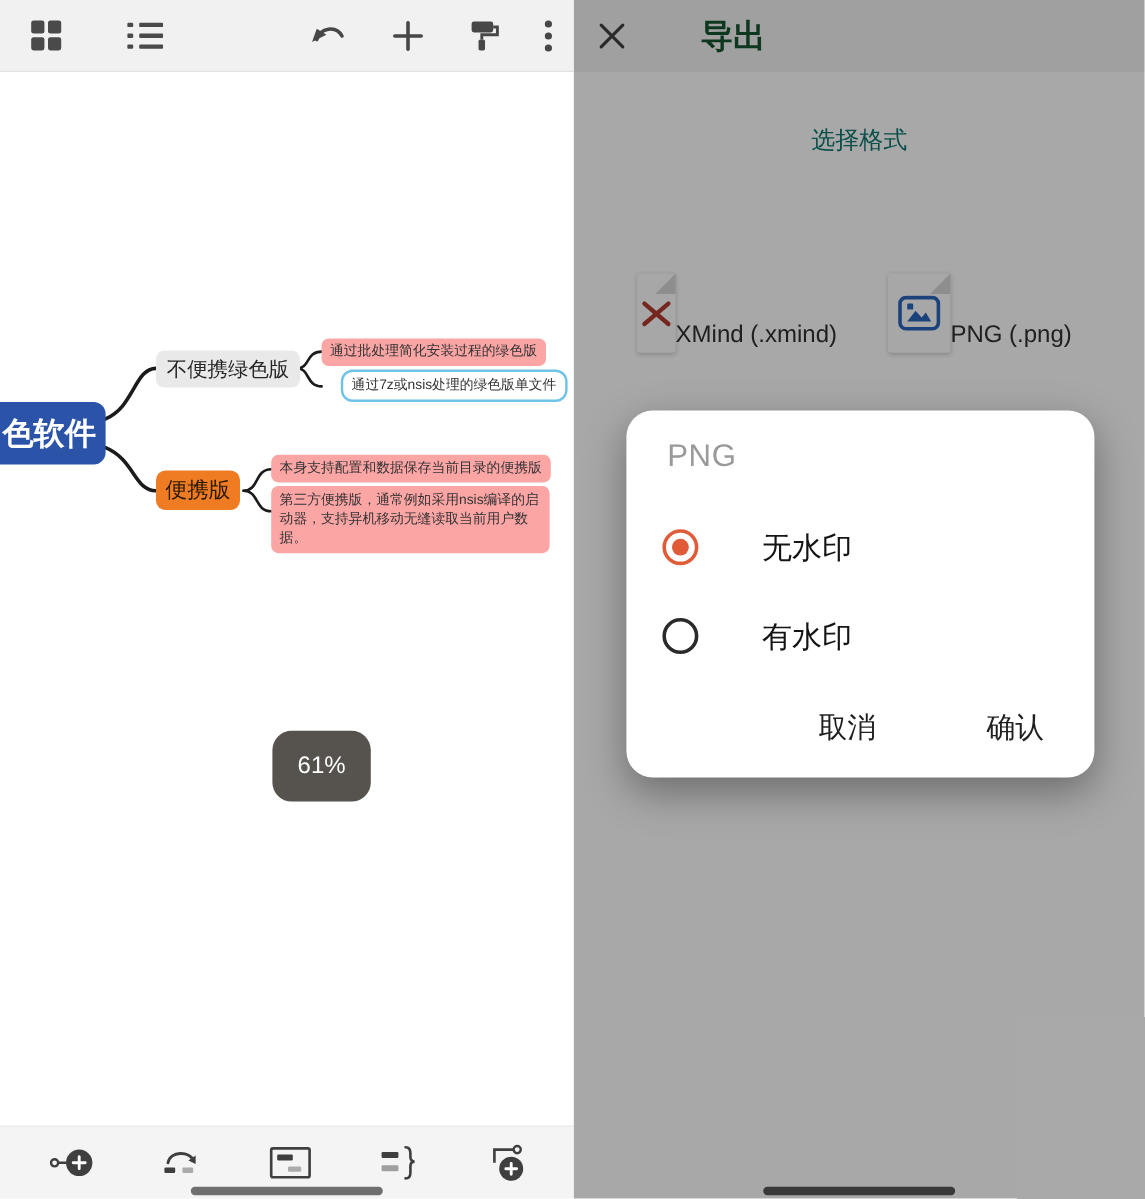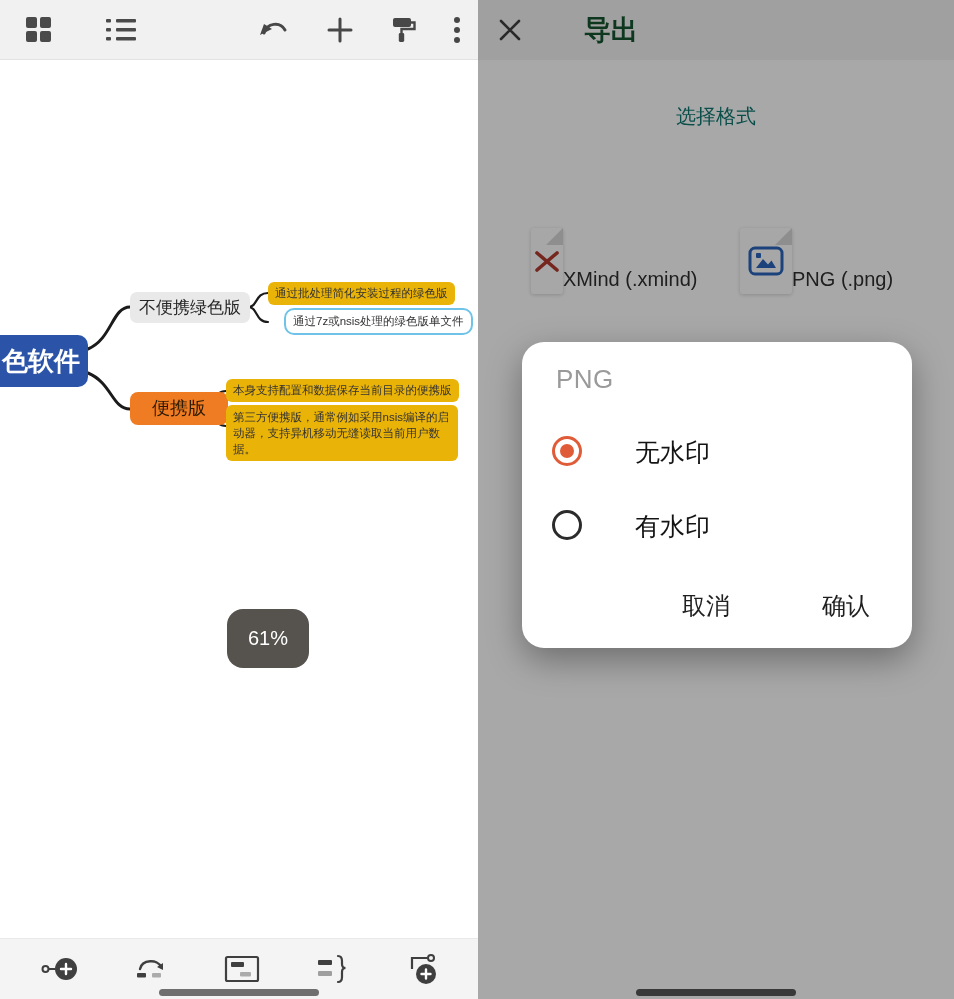--- a/index.html
+++ b/index.html
@@ -22,22 +22,22 @@
   .iconbtn{background:none;border:0;padding:5px;display:flex;align-items:center;justify-content:center;cursor:pointer}
 
   .canvas{position:absolute;top:61px;left:0;width:478px;height:877px;background:#fff}
   .connectors{position:absolute;left:0;top:0;pointer-events:none}
   .node{position:absolute;white-space:nowrap}
   .root-node{left:-40px;top:274px;width:128px;height:52px;background:var(--root-blue);
     border-radius:10px;color:#fff;font-size:26px;font-weight:700;line-height:52px;
     text-align:right;padding-right:8px}
   .branch-node{font-size:17px;color:#262626;padding:6px 9px;border-radius:7px;line-height:19px}
   .branch-1{left:130px;top:231px;background:#e9e9e9}
-  .branch-2{left:130px;top:331px;background:var(--branch-orange);border-radius:8px;font-size:18px;color:#2b1a02;padding:7px 22px}
-  .leaf{font-size:11.5px;color:#333;background:#eab308;border-radius:6px;padding:4px 7px;line-height:15px}
+  .branch-2{left:130px;top:331px;background:var(--branch-orange);border-radius:8px;font-size:18px;color:#2b1a02;padding:7px 8px}
+  .leaf{font-size:11.5px;color:#333;background:#fca5a5;border-radius:6px;padding:4px 7px;line-height:15px}
   .leaf-1{left:268px;top:221px}
   .leaf-2{left:284px;top:247px;background:#fff;border:2px solid var(--select-border);border-radius:10px}
   .leaf-3{left:226px;top:318px}
   .leaf-4{left:226px;top:344px;white-space:normal;width:232px;line-height:16px;padding:4px 7px}
   .zoom-badge{position:absolute;left:227px;top:548px;width:82px;height:59px;background:var(--badge-bg);
     border-radius:16px;color:#fff;font-size:20px;display:flex;align-items:center;justify-content:center}
 
   .bottombar{position:absolute;bottom:0;left:0;width:478px;height:61px;background:#f4f4f4;
     border-top:1px solid #e9e9e9;display:flex;align-items:center;justify-content:space-around;padding:0 14px}
   .navpill{position:absolute;bottom:3px;left:50%;transform:translateX(-50%);
@@ -58,21 +58,21 @@
     border-bottom:17px solid #d5d5d5}
   .format-label{margin-top:36px;font-size:20px;color:#2f2f2f;white-space:nowrap}
   .navpill.right-pill{background:#565656}
 
   .scrim{position:absolute;inset:0;background:rgba(0,0,0,.335);z-index:10}
 
   
   .dialog{position:absolute;left:44px;top:342px;width:390px;height:306px;background:#fff;
     border-radius:22px;box-shadow:0 12px 34px rgba(0,0,0,.35);z-index:20}
   .dlg-title{position:absolute;left:34px;top:22px;font-size:26px;color:#9a9a9a;letter-spacing:.5px}
-  .opt-row{position:absolute;left:30px;right:40px;height:40px;display:flex;cursor:pointer}
+  .opt-row{position:absolute;left:30px;right:40px;height:40px;display:flex;align-items:center;cursor:pointer}
   .opt-row.row-1{top:94px}
   .opt-row.row-2{top:168px}
   .radio{width:30px;height:30px;border-radius:50%;border:3px solid #2b2b2b;position:relative;flex:none}
   .radio.selected{border-color:var(--accent)}
   .radio.selected::after{content:"";position:absolute;left:50%;top:50%;width:14px;height:14px;
     border-radius:50%;background:var(--accent);transform:translate(-50%,-50%)}
   .opt-label{margin-left:53px;font-size:25px;color:#141414}
   .dlg-actions{position:absolute;right:40px;bottom:22px;display:flex;gap:88px}
   .dlg-actions button{background:none;border:0;font-family:inherit;font-size:24px;font-weight:500;
     color:#1f1f1f;padding:4px 2px;cursor:pointer}

